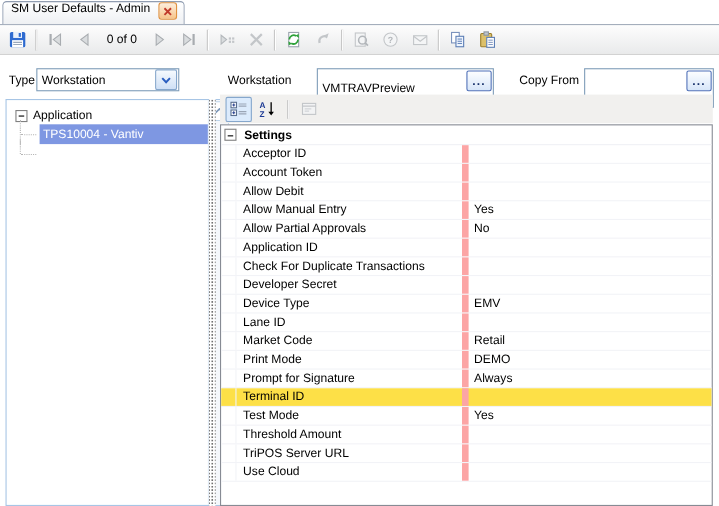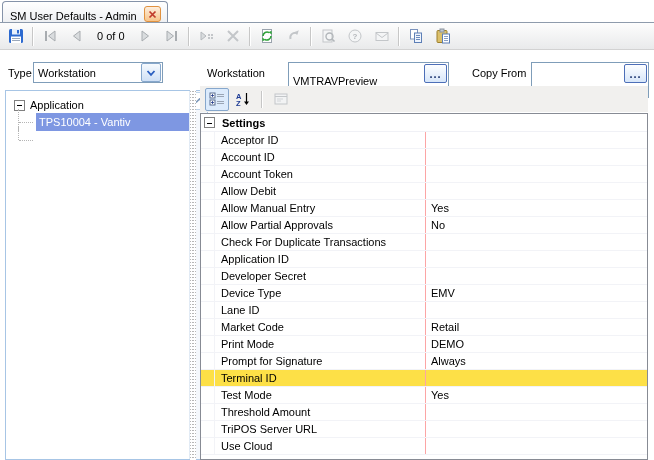--- a/index.html
+++ b/index.html
@@ -1,21 +1,21 @@
 <!DOCTYPE html>
 <html><head>
 <meta charset="utf-8">
 <style>
   html,body{margin:0;padding:0;background:#ffffff;}
   body{width:654px;height:460px;overflow:hidden;font-family:"Liberation Sans","DejaVu Sans",sans-serif;font-size:11px;color:#000;}
   #app{position:relative;width:654px;height:460px;background:#fff;}
 
   
   .tabstrip{position:absolute;left:0;top:0;width:654px;height:22px;border-bottom:1px solid #8e9bac;background:#fff;}
-  .tab{position:absolute;left:2px;top:1px;height:20px;display:flex;align-items:flex-end;gap:7px;padding:0 6px 0 7px;
+  .tab{position:absolute;left:2px;top:1px;height:20px;display:flex;align-items:flex-start;gap:7px;padding:0 6px 0 7px;
        border:1px solid #8593a9;border-bottom:none;border-radius:4px 4px 0 0;
        background:linear-gradient(#ffffff,#eef0f3);}
   .tab-title{white-space:nowrap;}
   .tab-close{width:15px;height:14px;display:flex;align-items:center;justify-content:center;
        border:1px solid #e0913f;border-radius:3px;background:linear-gradient(#fdeedd,#f7c489);cursor:default;}
 
   
   .toolbar{position:absolute;left:0;top:23px;width:654px;height:27px;display:flex;align-items:center;gap:1px;
        padding-left:3px;background:linear-gradient(#fdfdfd,#e9eaeb);border-bottom:1px solid #d2d2d2;box-sizing:border-box;}
   .tbtn{width:24px;height:23px;display:flex;align-items:center;justify-content:center;border:1px solid transparent;border-radius:2px;}
@@ -65,21 +65,21 @@
   .pgbtn{width:22px;height:21px;display:flex;align-items:center;justify-content:center;border:1px solid transparent;border-radius:2px;}
   .pgbtn.checked{border-color:#86a7cc;background:#dcebfc;}
   .pgsep{width:1px;height:17px;background:#c6c6c6;border-right:1px solid #fff;margin:0 4px;}
   .pg-grid{position:absolute;left:0;top:27px;right:0;bottom:0;border:1px solid #878b94;background:#fff;overflow:hidden;box-sizing:border-box;}
   .pg-cat{display:flex;align-items:center;height:17px;border-bottom:1px solid #f0f1f6;}
   .pg-cat .minusbox{margin-left:3px;}
   .pg-cat-label{font-weight:bold;margin-left:7px;}
   .pg-row{display:grid;grid-template-columns:14px 211px 1fr;height:16px;border-bottom:1px solid #f2f3f7;align-items:center;}
   .pg-row.hl{background:#fde047;}
   .pg-gutter{height:100%;border-right:1px solid #f2f3f7;}
-  .pg-label{padding-left:6px;white-space:nowrap;overflow:hidden;border-right:1px solid #fca5a5;height:100%;display:flex;align-items:center;}
+  .pg-label{padding-left:6px;white-space:nowrap;overflow:hidden;border-right:6px solid #fca5a5;height:100%;display:flex;align-items:center;}
   .pg-value{padding-left:5px;font-weight:normal;white-space:nowrap;overflow:hidden;}
 
   svg{display:block;}
 </style>
 </head>
 <body>
 
 <div id="app">
 
   <div class="tabstrip">
@@ -285,51 +285,46 @@
         <span class="pg-cat-label">Settings</span>
       </div>
       <div>
           <div class="pg-row">
             <span class="pg-gutter"></span>
             <span class="pg-label">Acceptor ID</span>
             <span class="pg-value"></span>
           </div>
           <div class="pg-row">
             <span class="pg-gutter"></span>
-            <span class="pg-label">Account ID</span>
-            <span class="pg-value"></span>
-          </div>
-          <div class="pg-row">
-            <span class="pg-gutter"></span>
             <span class="pg-label">Account Token</span>
             <span class="pg-value"></span>
           </div>
           <div class="pg-row">
             <span class="pg-gutter"></span>
             <span class="pg-label">Allow Debit</span>
             <span class="pg-value"></span>
           </div>
           <div class="pg-row">
             <span class="pg-gutter"></span>
             <span class="pg-label">Allow Manual Entry</span>
             <span class="pg-value">Yes</span>
           </div>
           <div class="pg-row">
             <span class="pg-gutter"></span>
             <span class="pg-label">Allow Partial Approvals</span>
             <span class="pg-value">No</span>
           </div>
           <div class="pg-row">
             <span class="pg-gutter"></span>
+            <span class="pg-label">Application ID</span>
+            <span class="pg-value"></span>
+          </div>
+          <div class="pg-row">
+            <span class="pg-gutter"></span>
             <span class="pg-label">Check For Duplicate Transactions</span>
-            <span class="pg-value"></span>
-          </div>
-          <div class="pg-row">
-            <span class="pg-gutter"></span>
-            <span class="pg-label">Application ID</span>
             <span class="pg-value"></span>
           </div>
           <div class="pg-row">
             <span class="pg-gutter"></span>
             <span class="pg-label">Developer Secret</span>
             <span class="pg-value"></span>
           </div>
           <div class="pg-row">
             <span class="pg-gutter"></span>
             <span class="pg-label">Device Type</span>

